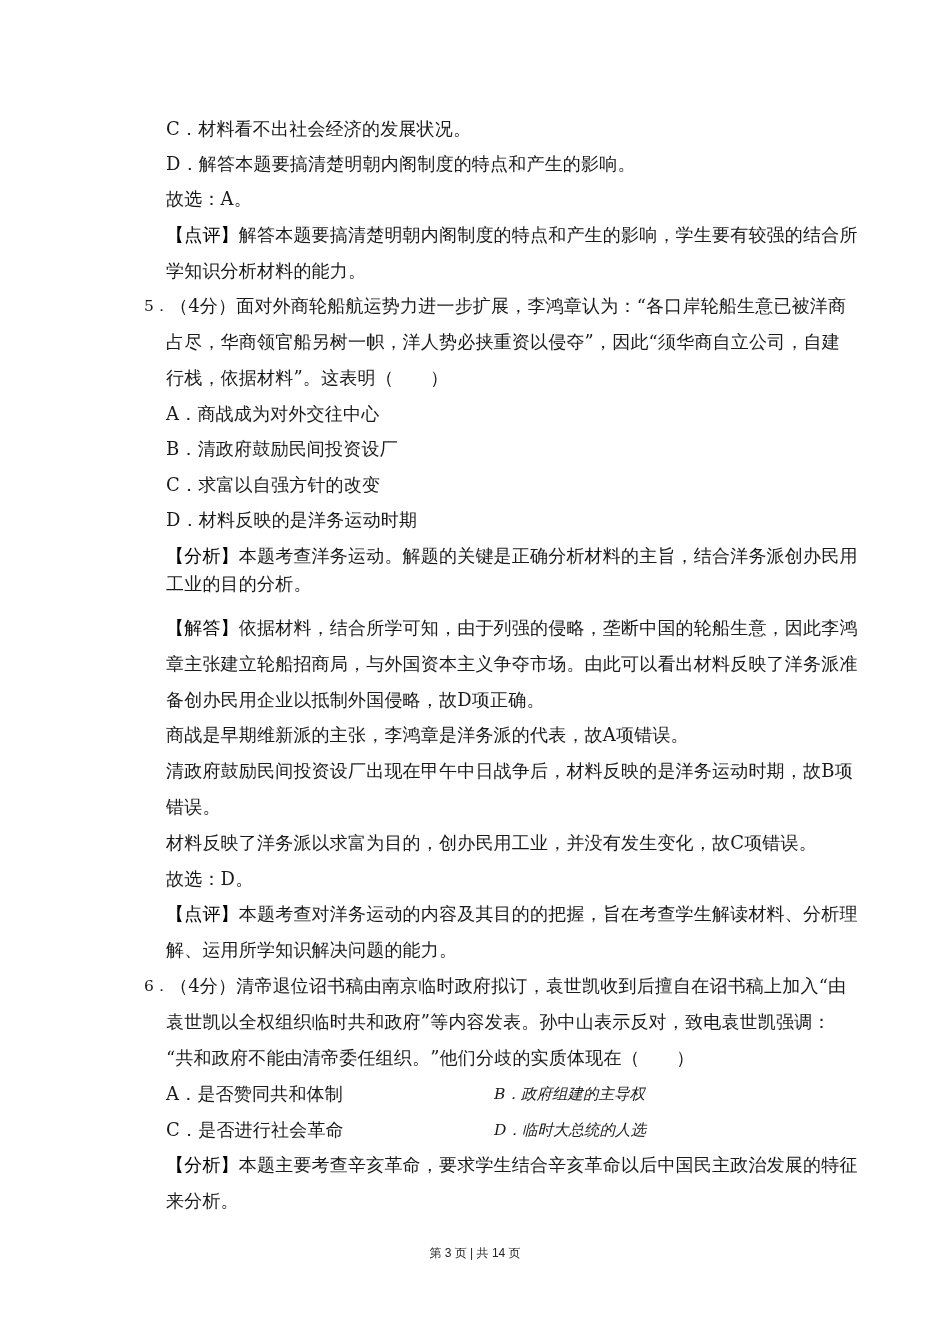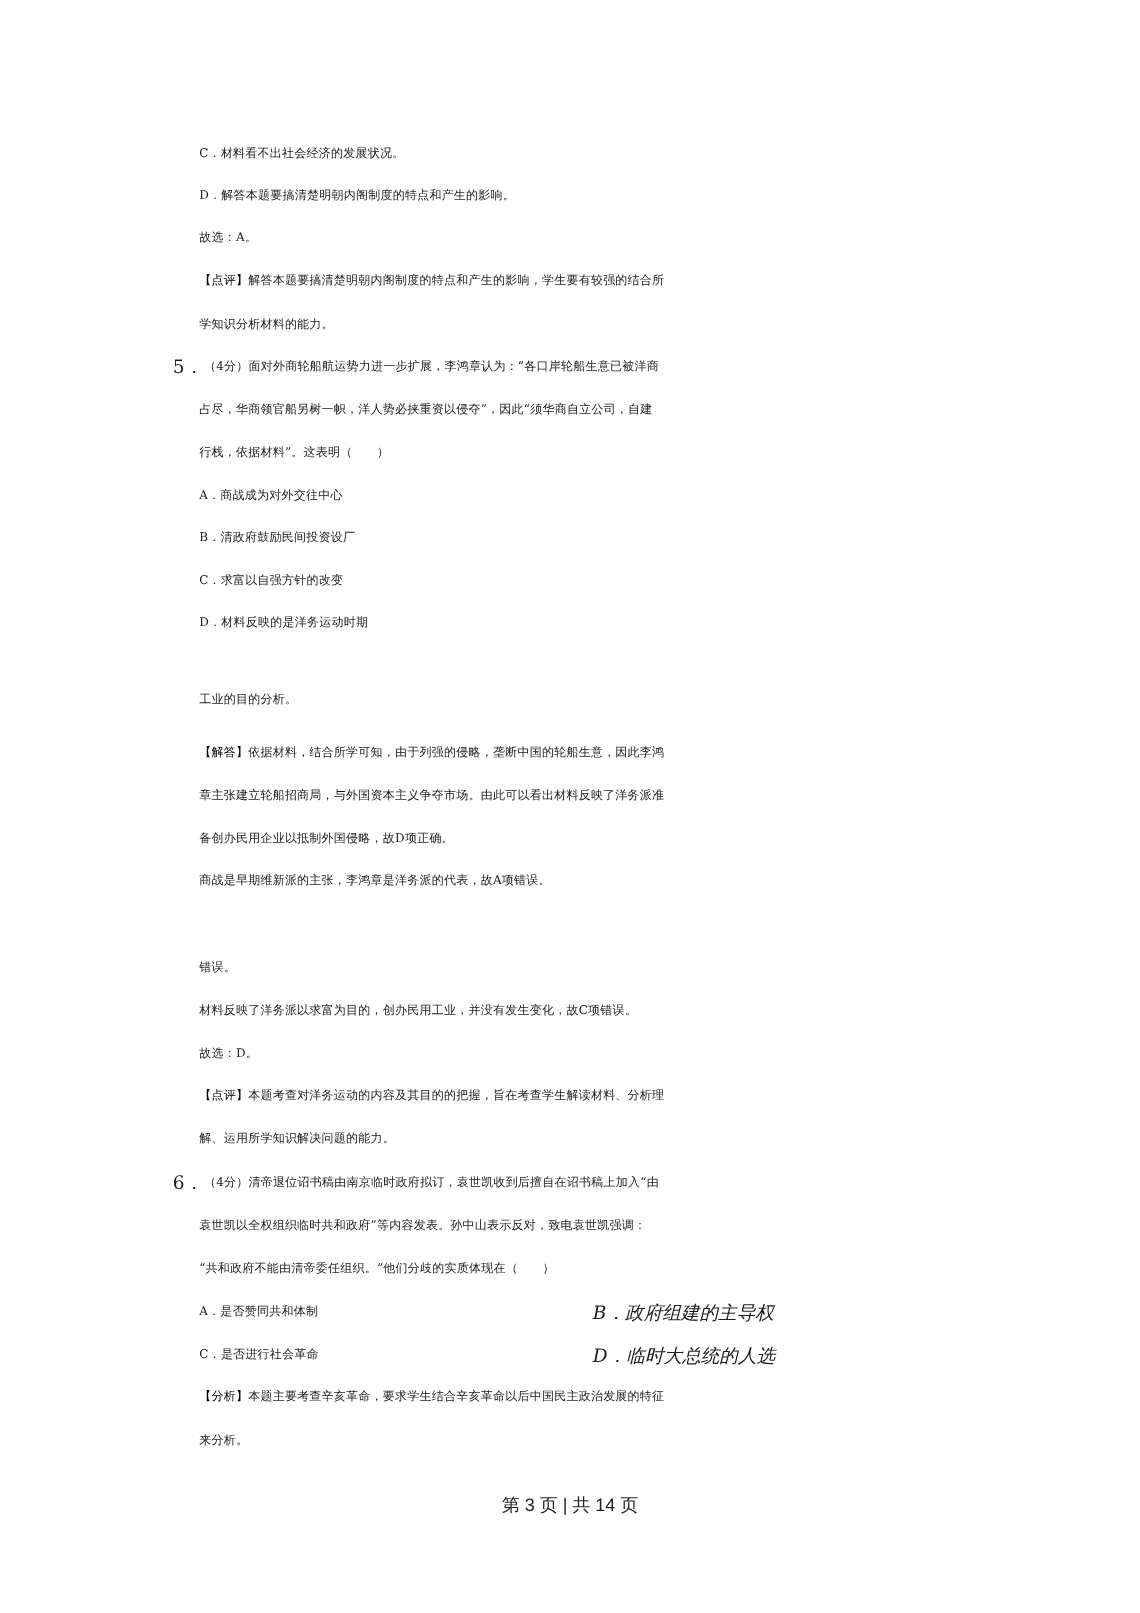--- a/index.html
+++ b/index.html
@@ -3,29 +3,29 @@
   <meta charset="utf-8">
   <style>
     html, body { margin: 0; padding: 0; background: #ffffff; }
     body {
       width: 950px; height: 1344px; position: relative; overflow: hidden;
       font-family: "DejaVu Serif", "Liberation Serif", serif;
       color: #1a1a1a;
     }
     .page { position: absolute; left: 0; top: 0; width: 950px; height: 1344px; }
     .line {
-      position: absolute; left: 166px; font-size: 10px; line-height: 20px;
+      position: absolute; left: 166px; font-size: 18px; line-height: 20px;
       white-space: nowrap; letter-spacing: 0.2px;
     }
     .qnum { position: absolute; left: 144px; font-size: 15.5px; line-height: 20px; white-space: nowrap; }
     .tag { color: #000000; }
     .col2 { position: absolute; left: 494px; font-size: 15.5px; line-height: 20px; white-space: nowrap; font-style: italic; }
     .footer {
       position: absolute; top: 1245px; left: 0; width: 950px; text-align: center;
-      font-family: "Liberation Sans", "DejaVu Sans", sans-serif; font-size: 15px; color: #222;
+      font-family: "Liberation Sans", "DejaVu Sans", sans-serif; font-size: 12px; color: #222;
     }
   </style>
 </head>
 <body>
 
 <div class="page">
 
   <div class="line" style="top:119px"><span>C．</span><span>材料看不出社会经济的发展状况。</span></div>
   <div class="line" style="top:154px"><span>D．</span><span>解答本题要搞清楚明朝内阁制度的特点和产生的影响。</span></div>
   <div class="line" style="top:189px">故选：A。</div>
@@ -33,25 +33,27 @@
   <div class="line" style="top:261px">学知识分析材料的能力。</div>
 
   <div class="qnum" style="top:296px">5．</div>
   <div class="line" style="top:296px; left:170px">（4分）面对外商轮船航运势力进一步扩展，李鸿章认为：“各口岸轮船生意已被洋商</div>
   <div class="line" style="top:332px">占尽，华商领官船另树一帜，洋人势必挟重资以侵夺”，因此“须华商自立公司，自建</div>
   <div class="line" style="top:368px">行栈，依据材料”。这表明（　　）</div>
   <div class="line" style="top:404px"><span>A．</span><span>商战成为对外交往中心</span></div>
   <div class="line" style="top:439px"><span>B．</span><span>清政府鼓励民间投资设厂</span></div>
   <div class="line" style="top:475px"><span>C．</span><span>求富以自强方针的改变</span></div>
   <div class="line" style="top:510px"><span>D．</span><span>材料反映的是洋务运动时期</span></div>
+  <div class="line" style="top:546px"><span class="tag">【分析】</span><span>本题考查洋务运动。解题的关键是正确分析材料的主旨，结合洋务派创办民用</span></div>
   <div class="line" style="top:574px">工业的目的分析。</div>
   <div class="line" style="top:618px"><span class="tag">【解答】</span><span>依据材料，结合所学可知，由于列强的侵略，垄断中国的轮船生意，因此李鸿</span></div>
   <div class="line" style="top:690px">备创办民用企业以抵制外国侵略，故D项正确。</div>
   <div class="line" style="top:654px">章主张建立轮船招商局，与外国资本主义争夺市场。由此可以看出材料反映了洋务派准</div>
   <div class="line" style="top:725px">商战是早期维新派的主张，李鸿章是洋务派的代表，故A项错误。</div>
+  <div class="line" style="top:761px">清政府鼓励民间投资设厂出现在甲午中日战争后，材料反映的是洋务运动时期，故B项</div>
   <div class="line" style="top:797px">错误。</div>
   <div class="line" style="top:833px">材料反映了洋务派以求富为目的，创办民用工业，并没有发生变化，故C项错误。</div>
   <div class="line" style="top:869px">故选：D。</div>
   <div class="line" style="top:904px"><span class="tag">【点评】</span><span>本题考查对洋务运动的内容及其目的的把握，旨在考查学生解读材料、分析理</span></div>
   <div class="line" style="top:940px">解、运用所学知识解决问题的能力。</div>
 
   <div class="qnum" style="top:976px">6．</div>
   <div class="line" style="top:976px; left:170px">（4分）清帝退位诏书稿由南京临时政府拟订，袁世凯收到后擅自在诏书稿上加入“由</div>
   <div class="line" style="top:1012px">袁世凯以全权组织临时共和政府”等内容发表。孙中山表示反对，致电袁世凯强调：</div>
   <div class="line" style="top:1048px">“共和政府不能由清帝委任组织。”他们分歧的实质体现在（　　）</div>

